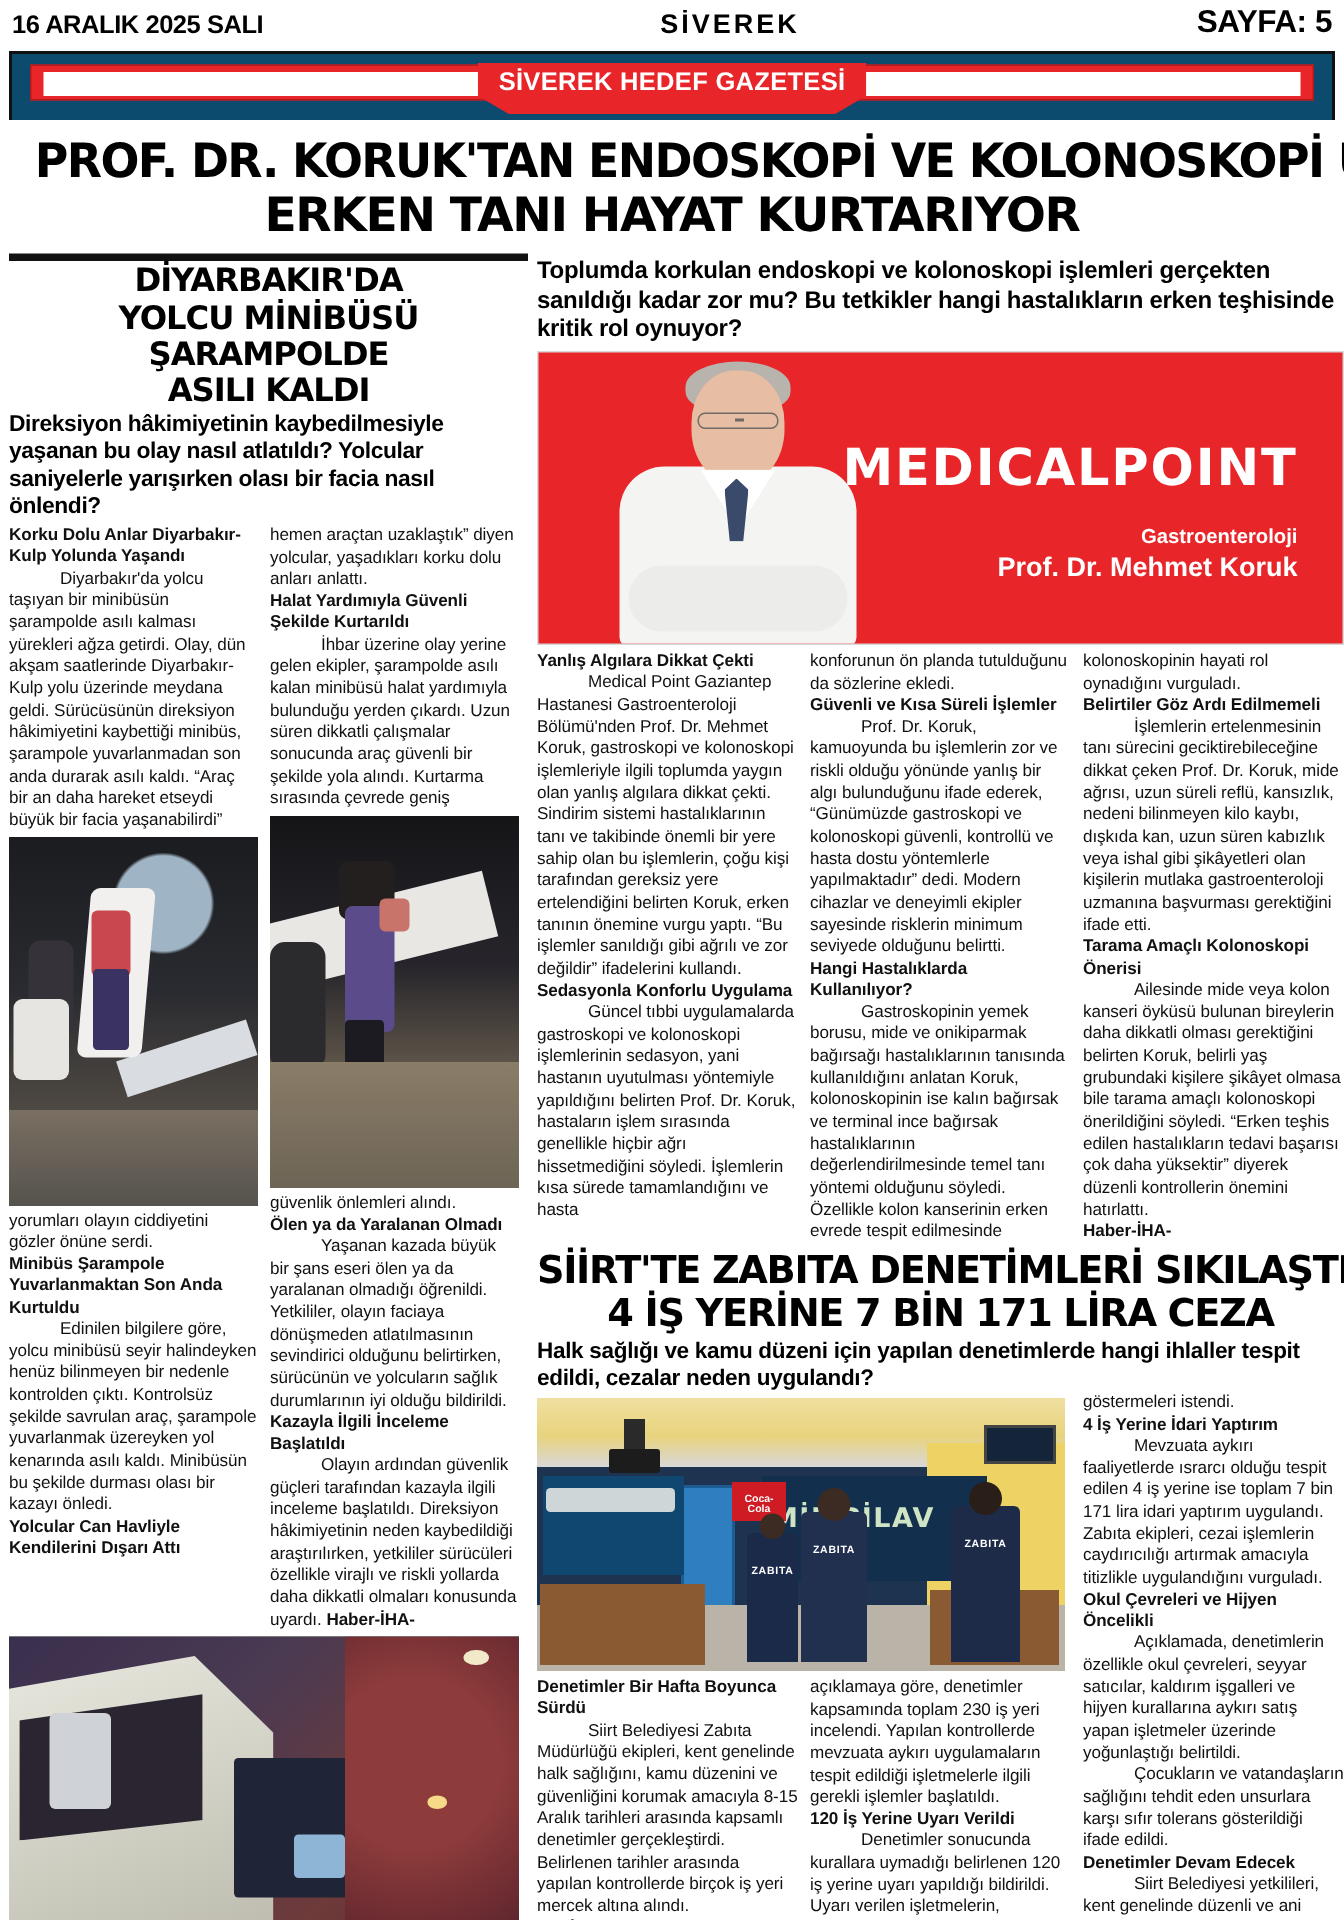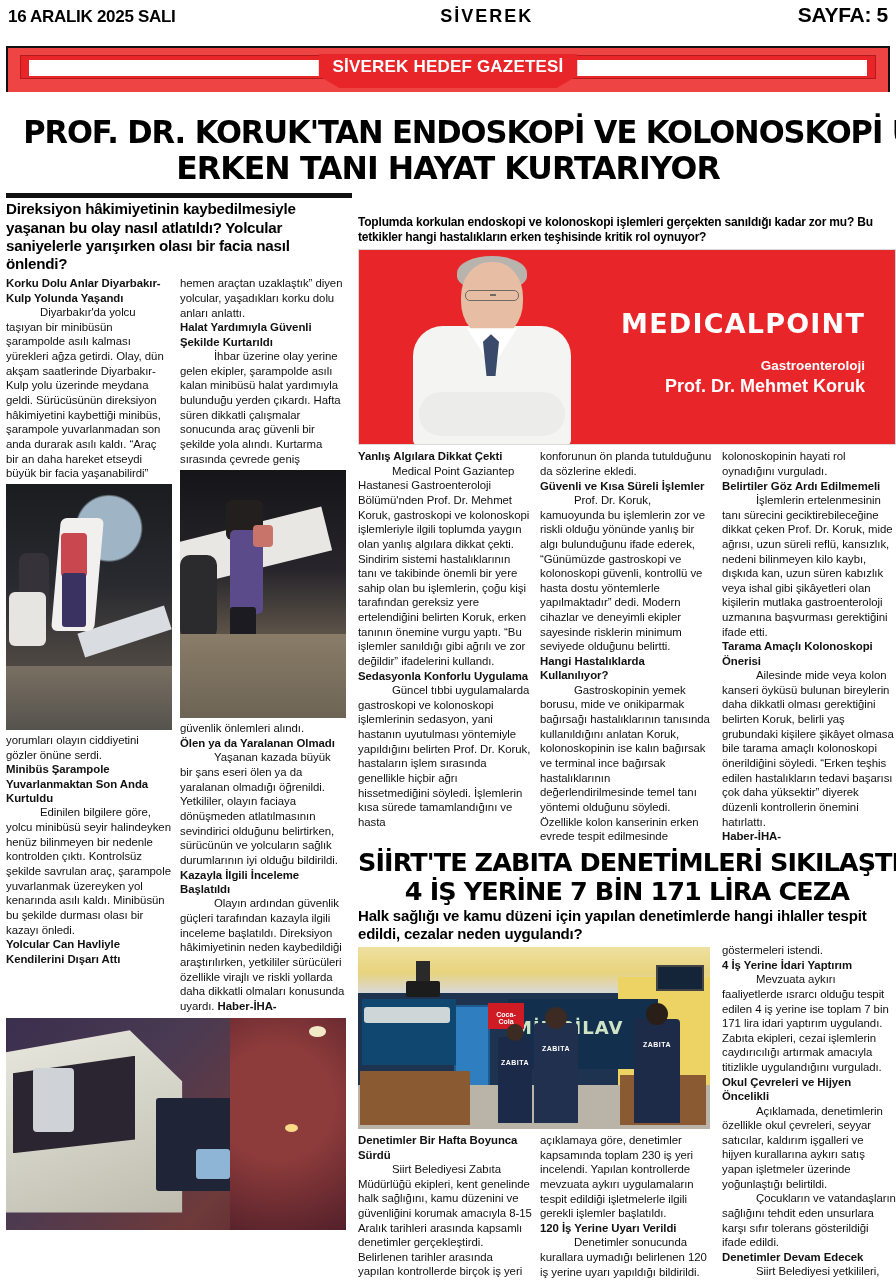--- a/index.html
+++ b/index.html
@@ -15,23 +15,23 @@
   .masthead {
     display:flex; align-items:flex-end; justify-content:space-between;
     padding: 2px 8px 3px 8px; height: 30px;
   }
   .masthead .date { font-size: 17px; font-weight: 700; letter-spacing:-0.3px; }
   .masthead .section { font-size: 18px; font-weight: 700; letter-spacing: 2px; }
   .masthead .page-no { font-size: 21px; font-weight: 700; letter-spacing:-0.3px; }
 
   
   .banner-wrap {
-    position: relative; margin: 16px 6px; border-top: 2px solid #111;
+    position: relative; margin: 4px 6px; border-top: 2px solid #111;
     border-left:2px solid #111; border-right:2px solid #111;
-    height: 46px; background:#ef4444;
+    height: 46px; background:#0c4a6e;
   }
   .banner-bar {
     position:absolute; left:12px; right:12px; top:7px; height: 24px;
     background:#e8262a; border:1px solid #b4191c;
   }
   .banner-bar:before {
     content:""; position:absolute; left:8px; top:4px;
     width: calc(50% - 108px); height: 16px; background:#fff;
   }
   .banner-bar:after {
@@ -83,33 +83,33 @@
          text-align:left; color:#111; }
   .txt p { margin:0; text-indent: 34px; }
   .txt p.noind { text-indent:0; }
   .sub { font-weight:700; font-size: 11.4px; line-height:1.26; }
   .credit { font-weight:700; }
 
   
   .photo { position:relative; overflow:hidden; background:#222; }
 
   
-  .rdeck { font-size: 12px; font-weight:700; line-height:1.2;
-           letter-spacing:-0.2px; padding: 2px 0 5px 0; margin-top: 20px; }
+  .rdeck { font-size: 16px; font-weight:700; line-height:1.2;
+           letter-spacing:-0.2px; padding: 2px 0 5px 0; }
 
   
   .mp {
     position:relative; height: 196px; width:100%;
     background:#e8262a; overflow:hidden; border:1px solid #d9d9d9;
   }
   .mp .logo {
     position:absolute; right: 30px; top: 60px; text-align:right; color:#fff;
   }
   .mp .logo .brand {
-    font-size: 27px; font-weight:700; letter-spacing: 1.2px;
+    font-size: 34px; font-weight:700; letter-spacing: 1.2px;
     font-family:"DejaVu Sans", sans-serif; line-height:1;
   }
   .mp .logo .spec { font-size: 13.5px; font-weight:600; margin-top:22px; line-height:1; }
   .mp .logo .name { font-size: 18px; font-weight:700; margin-top:4px; line-height:1.05; }
   
   .doc { position:absolute; left: 50px; bottom:0; width: 165px; height: 190px; }
   .doc .head {
     position:absolute; left: 52px; top: 8px; width: 62px; height: 76px;
     background:#e7bda3; border-radius: 46% 46% 48% 48%;
   }
@@ -207,20 +207,25 @@
 
   <div class="main-head">
     <div class="l1">PROF. DR. KORUK'TAN ENDOSKOPİ VE KOLONOSKOPİ UYARISI</div>
     <div class="l2">ERKEN TANI HAYAT KURTARIYOR</div>
   </div>
 
   <div class="content">
 
     <div class="left-col">
       <div class="lhead-rule"></div>
+      <div class="lhead">
+        <div class="a">DİYARBAKIR'DA</div>
+        <div class="b">YOLCU MİNİBÜSÜ ŞARAMPOLDE</div>
+        <div class="c">ASILI KALDI</div>
+      </div>
       <div class="ldeck">Direksiyon hâkimiyetinin kaybedilmesiyle yaşanan bu olay nasıl atlatıldı? Yolcular saniyelerle yarışırken olası bir facia nasıl önlendi?</div>
 
       <div class="two-cols">
 
         <div class="tc">
           <div class="txt">
             <div class="sub">Korku Dolu Anlar Diyarbakır-Kulp Yolunda Yaşandı</div>
             <p>Diyarbakır'da yolcu taşıyan bir minibüsün şarampolde asılı kalması yürekleri ağza getirdi. Olay, dün akşam saatlerinde Diyarbakır-Kulp yolu üzerinde meydana geldi. Sürücüsünün direksiyon hâkimiyetini kaybettiği minibüs, şarampole yuvarlanmadan son anda durarak asılı kaldı. “Araç bir an daha hareket etseydi büyük bir facia yaşanabilirdi”</p>
           </div>
           <div class="photo" style="height:246px;margin:3px 0 3px 0;">
@@ -243,21 +248,21 @@
             <div class="sub">Minibüs Şarampole Yuvarlanmaktan Son Anda Kurtuldu</div>
             <p>Edinilen bilgilere göre, yolcu minibüsü seyir halindeyken henüz bilinmeyen bir nedenle kontrolden çıktı. Kontrolsüz şekilde savrulan araç, şarampole yuvarlanmak üzereyken yol kenarında asılı kaldı. Minibüsün bu şekilde durması olası bir kazayı önledi.</p>
             <div class="sub">Yolcular Can Havliyle Kendilerini Dışarı Attı</div>
           </div>
         </div>
 
         <div class="tc">
           <div class="txt">
             <p class="noind">hemen araçtan uzaklaştık” diyen yolcular, yaşadıkları korku dolu anları anlattı.</p>
             <div class="sub">Halat Yardımıyla Güvenli Şekilde Kurtarıldı</div>
-            <p>İhbar üzerine olay yerine gelen ekipler, şarampolde asılı kalan minibüsü halat yardımıyla bulunduğu yerden çıkardı. Hafta süren dikkatli çalışmalar sonucunda araç güvenli bir şekilde yola alındı. Kurtarma sırasında çevrede geniş</p>
+            <p>İhbar üzerine olay yerine gelen ekipler, şarampolde asılı kalan minibüsü halat yardımıyla bulunduğu yerden çıkardı. Uzun süren dikkatli çalışmalar sonucunda araç güvenli bir şekilde yola alındı. Kurtarma sırasında çevrede geniş</p>
           </div>
           <div class="photo" style="height:248px;margin:4px 0 3px 0;">
             <div style="position:absolute;inset:0;background:
                  linear-gradient(180deg,#151518 0%,#27252b 40%,#6e6352 75%,#8d8170 100%);"></div>
             <div style="position:absolute;left:-6%;top:22%;width:96%;height:18%;
                  background:#e9e7e4;transform:rotate(-14deg);"></div>
             <div style="position:absolute;left:28%;top:12%;width:22%;height:16%;background:#231f1f;border-radius:6px;"></div>
             <div style="position:absolute;left:30%;top:24%;width:20%;height:34%;background:#5b4b8a;border-radius:5px;"></div>
             <div style="position:absolute;left:44%;top:22%;width:12%;height:9%;background:#c8746a;border-radius:4px;"></div>
             <div style="position:absolute;left:30%;top:55%;width:16%;height:20%;background:#1d1b22;border-radius:3px;"></div>

